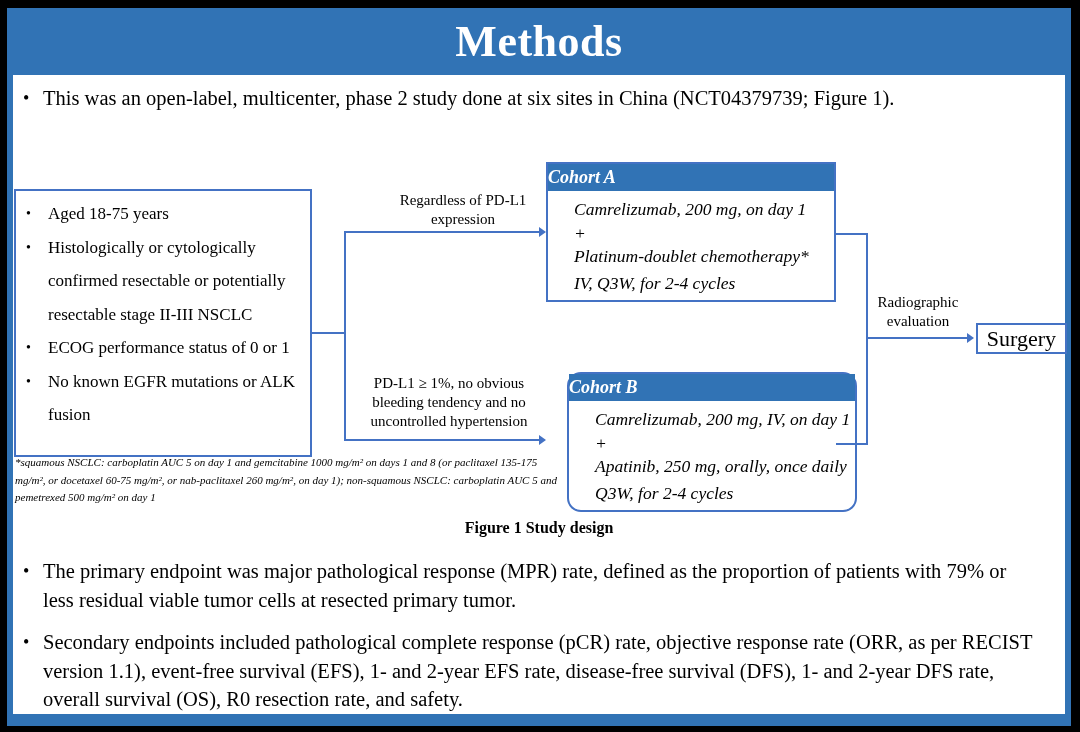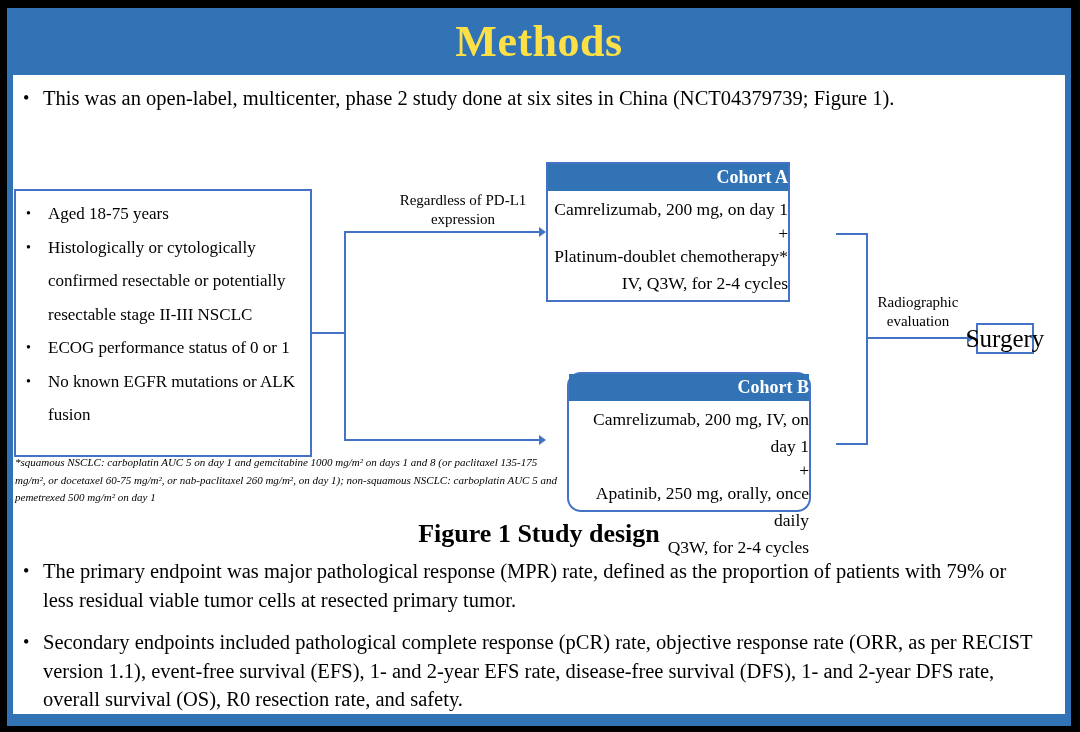--- a/index.html
+++ b/index.html
@@ -10,21 +10,21 @@
   }
   .inner {
     position:absolute; left:7px; top:8px; right:9px; bottom:6px;
     background:#3173B5;
   }
   .titlebar {
     position:absolute; left:0; right:0; top:0; height:67px;
     display:flex; align-items:center; justify-content:center;
   }
   .titlebar h1 {
-    color:#fde047; font-size:44px; font-weight:bold; letter-spacing:0.5px;
+    color:#ffffff; font-size:44px; font-weight:bold; letter-spacing:0.5px;
   }
   .content {
     position:absolute; left:6px; right:6px; top:67px; bottom:12px;
     background:#fff; color:#000;
   }
   
   .bullet { display:flex; }
   .bullet .marker {
     width:20px; flex:0 0 20px; text-align:left; font-size:18px; line-height:inherit;
   }
@@ -38,30 +38,30 @@
   .figure-area { position:relative; height:440px; }
   .fbox { position:absolute; border:2px solid #4472C4; background:#fff; }
   .fbox .fbox-header {
     background:#3173B5; color:#fff; font-weight:bold;
   }
   .elig-box { left:1px; top:77px; width:298px; height:268px; }
   .elig-box .fbox-header { height:26px; font-size:17px; line-height:25px; padding-left:9px; }
   .elig-body { padding:6px 4px 0 10px; }
   .elig-item { display:flex; font-size:17px; line-height:33.5px; }
   .elig-item .marker { width:22px; flex:0 0 22px; font-size:14px; }
-  .cohort-box { width:244px; height:140px; text-align:right; }
+  .cohort-box { width:290px; height:140px; text-align:left;font-style:italic; }
   .cohort-a { left:533px; top:50px; }
   .cohort-b { left:554px; top:260px;border-radius:14px; }
   .cohort-box .fbox-header { height:27px; font-size:18px; line-height:26px; }
   .cohort-body { padding-top:5px; font-size:17.5px; }
-  .cohort-body .cline { line-height:27px; }
+  .cohort-body .cline { line-height:27px;padding-left:26px; }
   .cohort-body .plus { line-height:20px; }
   .surgery-box {
-    left:963px; top:211px; width:58px; height:31px;
-    display:flex; align-items:flex-start; justify-content:center; font-size:25px;
+    left:963px; top:211px; width:91px; height:31px;
+    display:flex; align-items:center; justify-content:center; font-size:22px;
   }
   .flabel {
     position:absolute; text-align:center; font-size:15px; line-height:19px;
     white-space:pre-line;
   }
   .label-top    { left:350px; top:79px;  width:200px; }
   .label-bottom { left:336px; top:262px; width:200px; }
   .label-eval   { left:840px; top:181px; width:130px; }
   .fline { position:absolute; background:#4472C4; }
   .fline.h { height:2px; } .fline.v { width:2px; }
@@ -69,21 +69,21 @@
     position:absolute; width:0; height:0;
     border-top:5px solid transparent; border-bottom:5px solid transparent;
     border-left:7px solid #4472C4;
   }
   .footnote {
     position:absolute; left:2px; top:342px; width:546px;
     font-size:11px; line-height:17.5px;font-style:italic;
   }
   .fig-caption {
     position:absolute; left:0; right:0; top:407px; text-align:center;
-    font-weight:bold; font-size:26px;
+    font-weight:bold; font-size:16px;
   }
 </style>
 </head>
 <body>
 
 <div class="slide">
   <div class="inner">
 
     <div class="titlebar">
       <h1>Methods</h1>
@@ -122,20 +122,23 @@
         <div class="fline h" style="left:299px; top:220px; width:34px;"></div>
         <div class="fline v" style="left:331px; top:119px; height:210px;"></div>
 
         <div class="fline h" style="left:331px; top:119px; width:195px;"></div>
         <div class="ahead" style="left:526px; top:115px;"></div>
         <div class="flabel label-top">Regardless of PD-L1
 expression</div>
 
         <div class="fline h" style="left:331px; top:327px; width:195px;"></div>
         <div class="ahead" style="left:526px; top:323px;"></div>
+        <div class="flabel label-bottom">PD-L1 ≥ 1%, no obvious
+bleeding tendency and no
+uncontrolled hypertension</div>
 
         <div class="fbox cohort-box cohort-a">
           <div class="fbox-header">Cohort A</div>
           <div class="cohort-body">
             <div class="cline">Camrelizumab, 200 mg, on day 1</div>
             <div class="cline plus">+</div>
             <div class="cline">Platinum-doublet chemotherapy*</div>
             <div class="cline">IV, Q3W, for 2-4 cycles</div>
           </div>
         </div>

